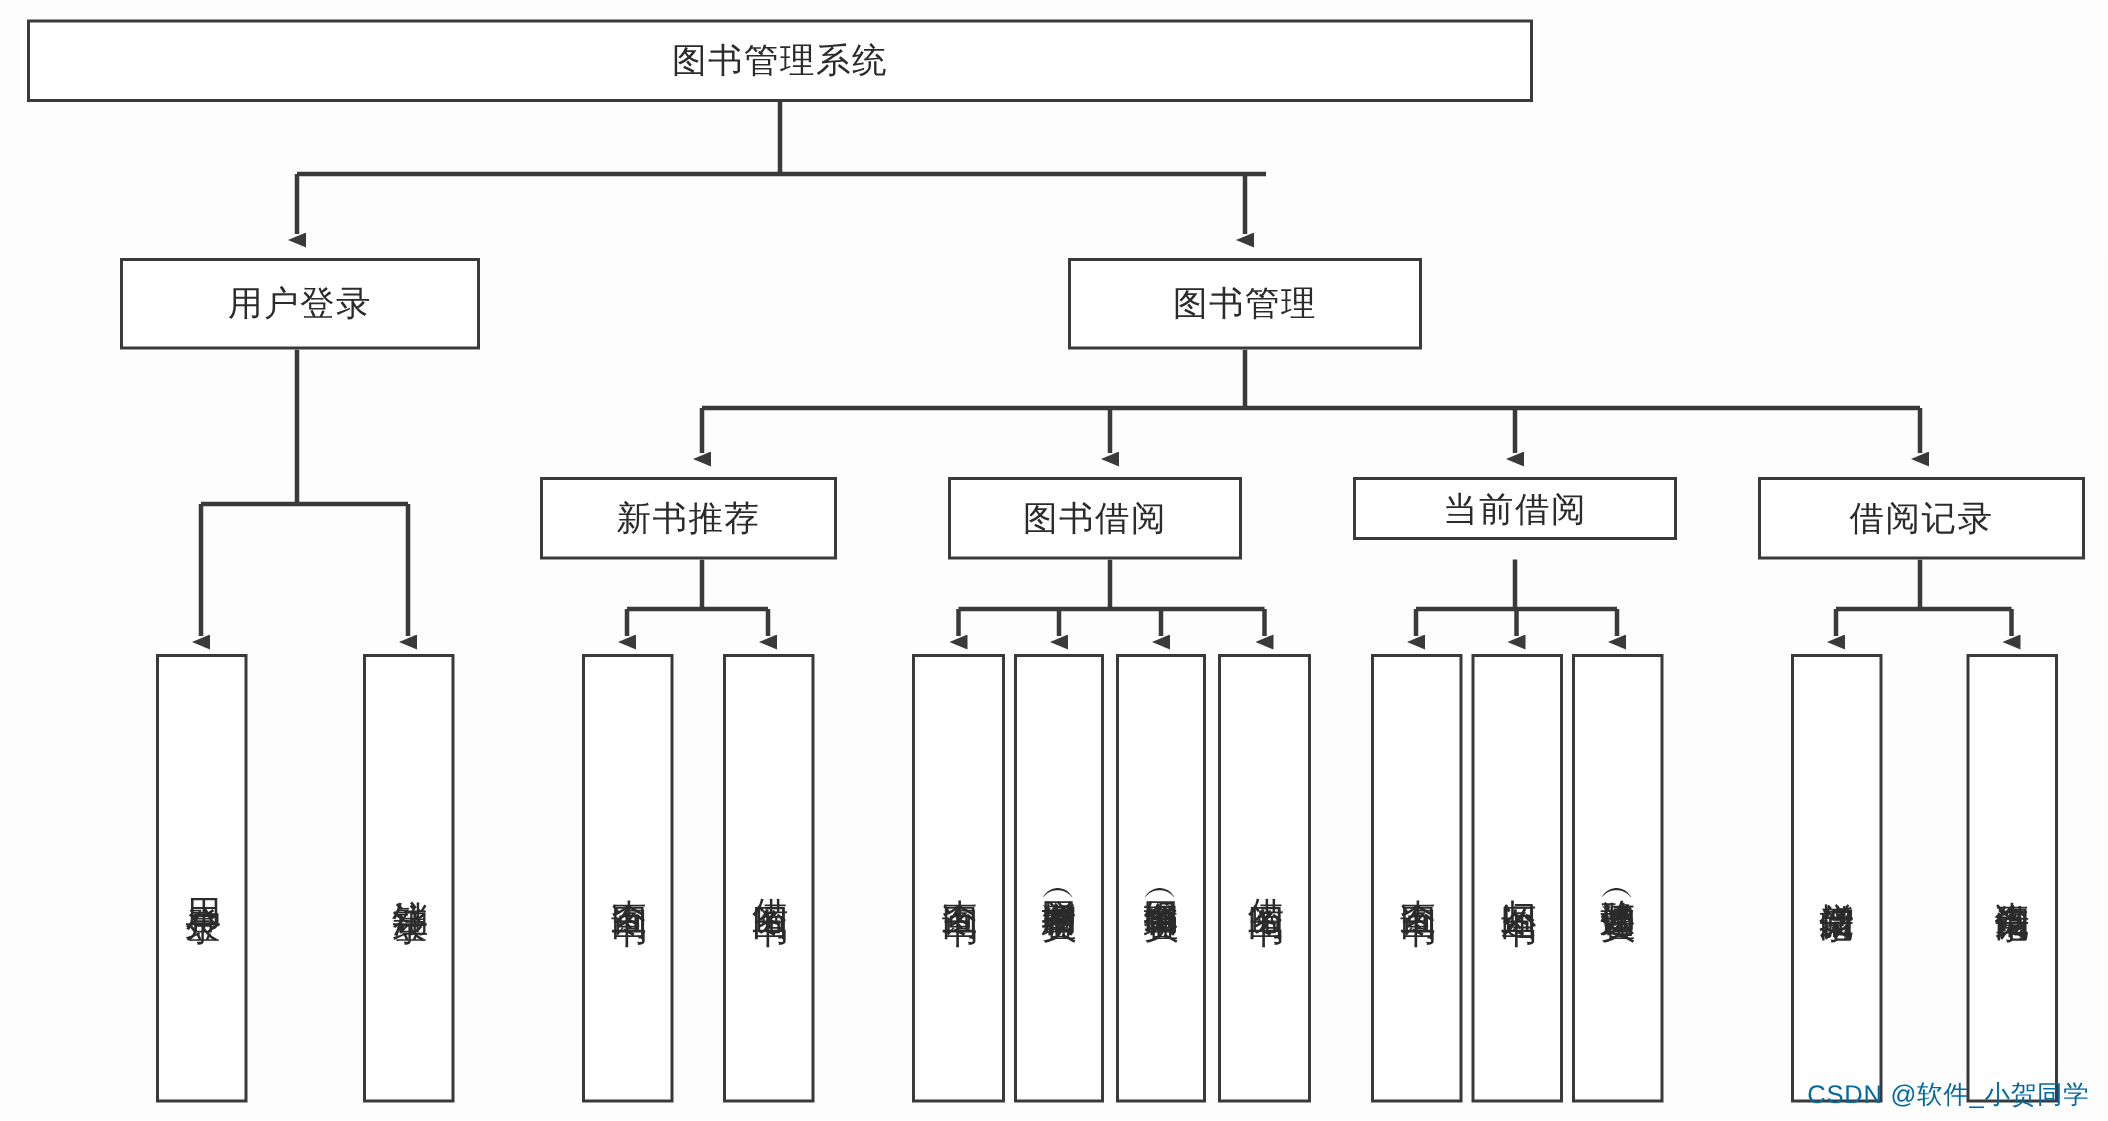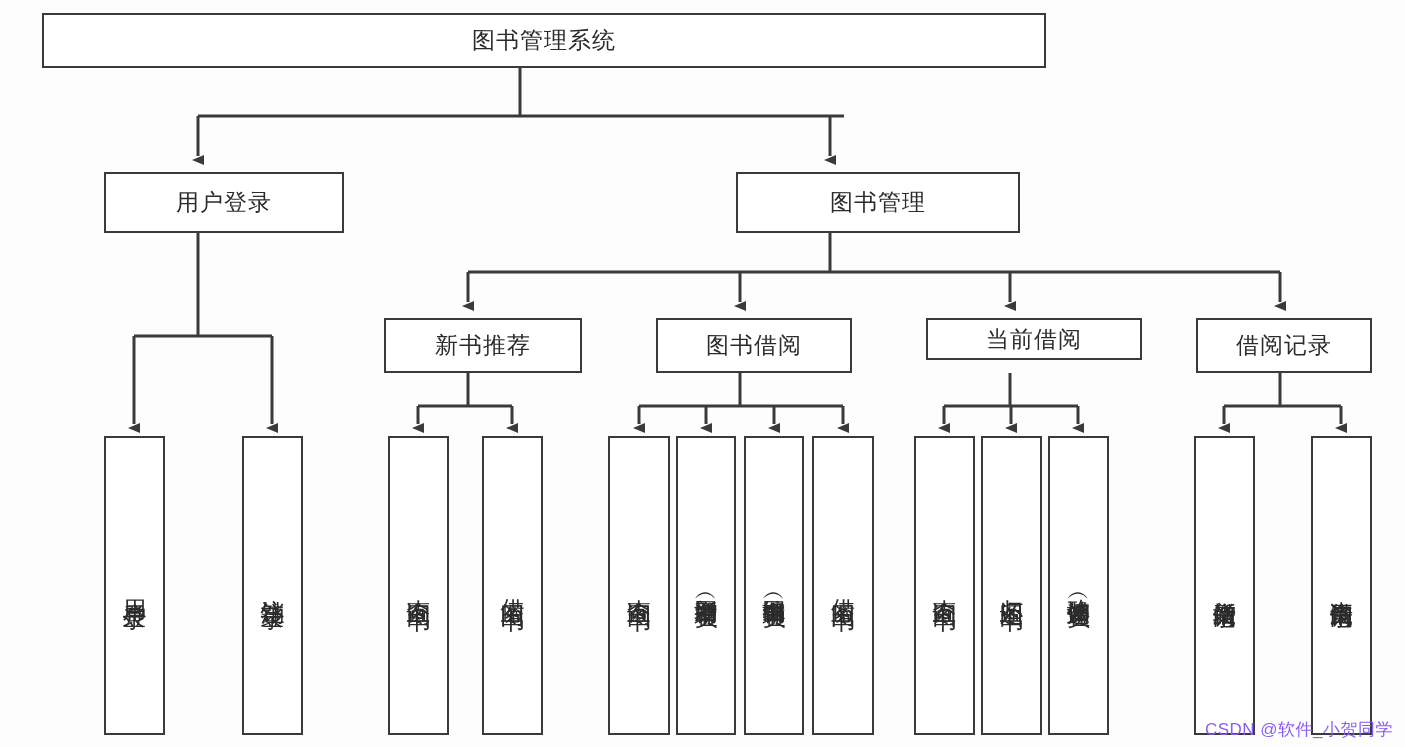--- a/index.html
+++ b/index.html
@@ -31,21 +31,20 @@
     border: 2.5px solid #3a3a3a;
     background: #ffffff;
     display: flex;
     align-items: center;
     justify-content: center;
     color: #2b2b2b;
   }
   .node.horiz {
     font-size: 23px;
     letter-spacing: 1px;
-    margin-left: 24px;
   }
   .node.vert {
     writing-mode: vertical-rl;
     text-orientation: upright;
     font-size: 24px;
     letter-spacing: 3px;
     line-height: 1;
     padding: 6px 0;
     align-items: center;
     justify-content: center;
@@ -53,21 +52,21 @@
   }
   .node.vert.tall {
     font-size: 23px;
     letter-spacing: 1px;
   }
   .watermark {
     position: absolute;
     right: 12px;
     bottom: 6px;
     font-size: 17px;
-    color: #8b5cf6;
+    color: #0369a1;
     letter-spacing: 0.5px;
     white-space: nowrap;
     margin-left: 12px;
   }
 </style>
 </head>
 <body>
 
 <div id="canvas">
 
@@ -117,26 +116,26 @@
       <path d="M1280,373 L1280,406"></path>
       <path d="M1224,406 L1341,406"></path>
       <path d="M1224,406 L1224,424" marker-end="url(#arrow)"></path>
       <path d="M1341,406 L1341,424" marker-end="url(#arrow)"></path>
     </g>
   </svg>
 
   <div class="node horiz" style="left:18px; top:13px; width:1004px; height:55px;">图书管理系统</div>
 
   <div class="node horiz" style="left:80px; top:172px; width:240px; height:61px;">用户登录</div>
-  <div class="node horiz" style="left:712px; top:172px; width:284px; height:61px;">图书管理</div>
+  <div class="node horiz" style="left:712px; top:172px; width:236px; height:61px;">图书管理</div>
 
   <div class="node horiz" style="left:360px; top:318px; width:198px; height:55px;">新书推荐</div>
   <div class="node horiz" style="left:632px; top:318px; width:196px; height:55px;">图书借阅</div>
   <div class="node horiz" style="left:902px; top:318px; width:216px; height:42px;">当前借阅</div>
-  <div class="node horiz" style="left:1172px; top:318px; width:176px; height:55px;">借阅记录</div>
+  <div class="node horiz" style="left:1172px; top:318px; width:218px; height:55px;">借阅记录</div>
 
   <div class="node vert" style="left:104px; top:436px; width:61px; height:299px;">用户登录</div>
   <div class="node vert" style="left:242px; top:436px; width:61px; height:299px;">注销登录</div>
 
   <div class="node vert" style="left:388px; top:436px; width:61px; height:299px;">查询图书</div>
   <div class="node vert" style="left:482px; top:436px; width:61px; height:299px;">借阅图书</div>
 
   <div class="node vert" style="left:608px; top:436px; width:62px; height:299px;">查询图书</div>
   <div class="node vert tall" style="left:676px; top:436px; width:60px; height:299px;">新增图书（管理员）</div>
   <div class="node vert tall" style="left:744px; top:436px; width:60px; height:299px;">编辑图书（管理员）</div>

